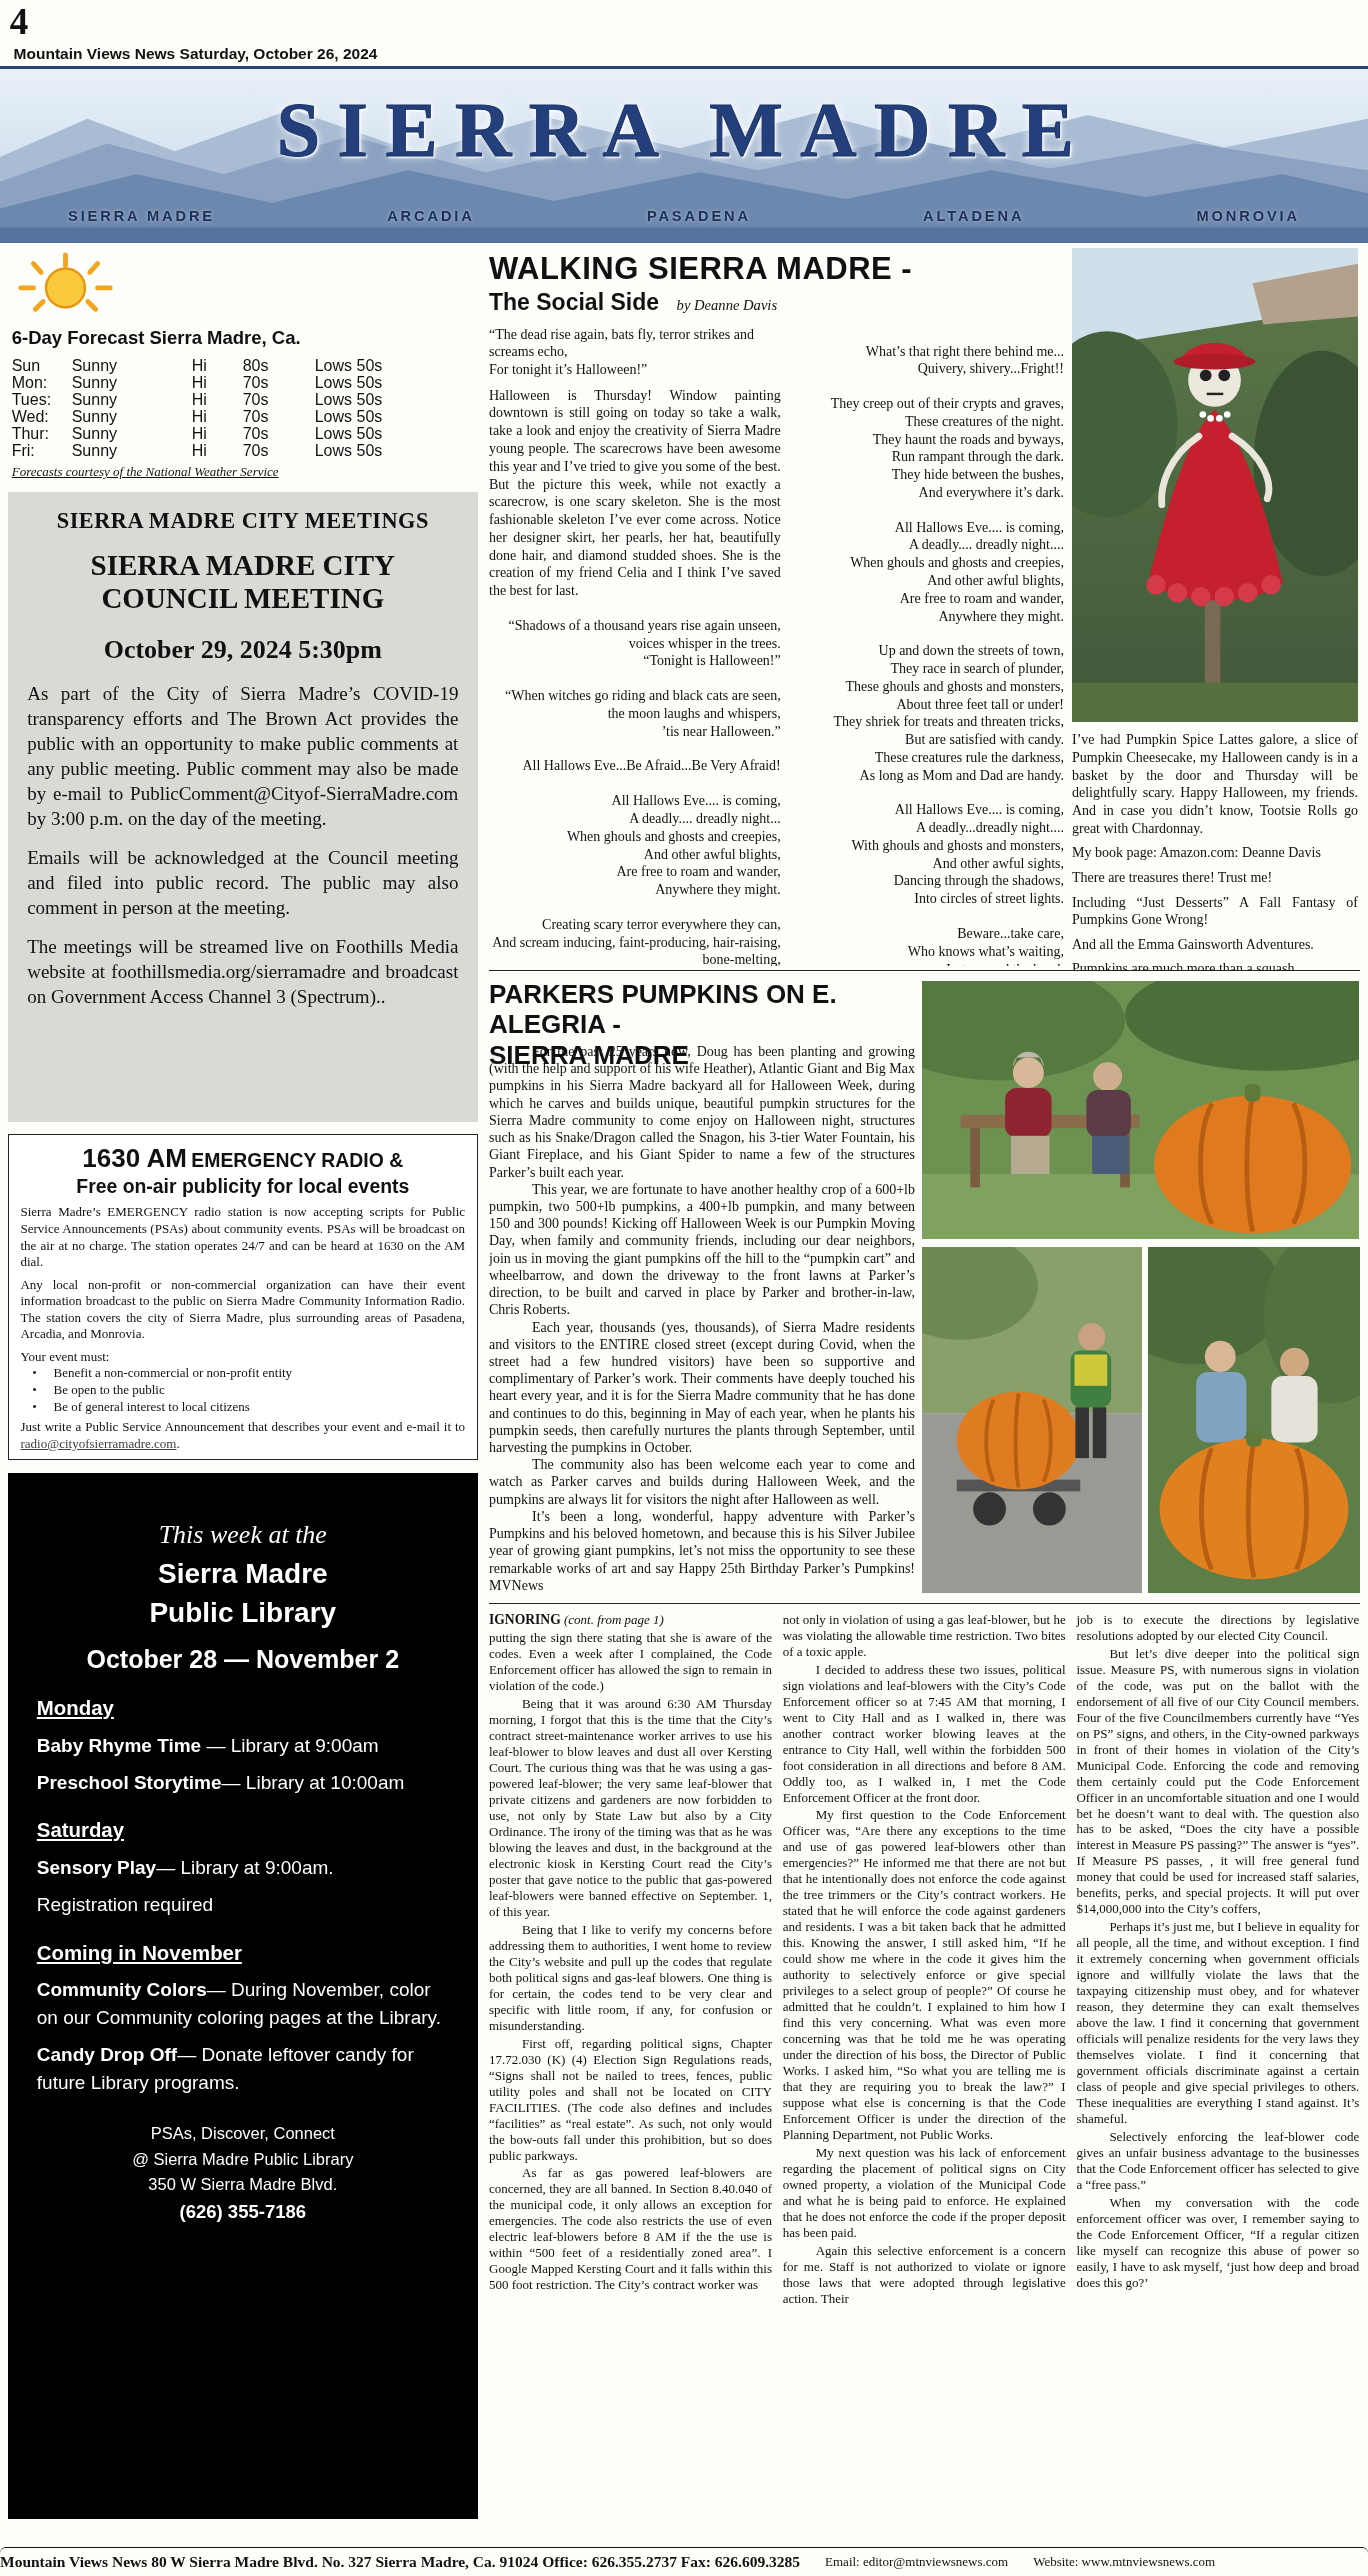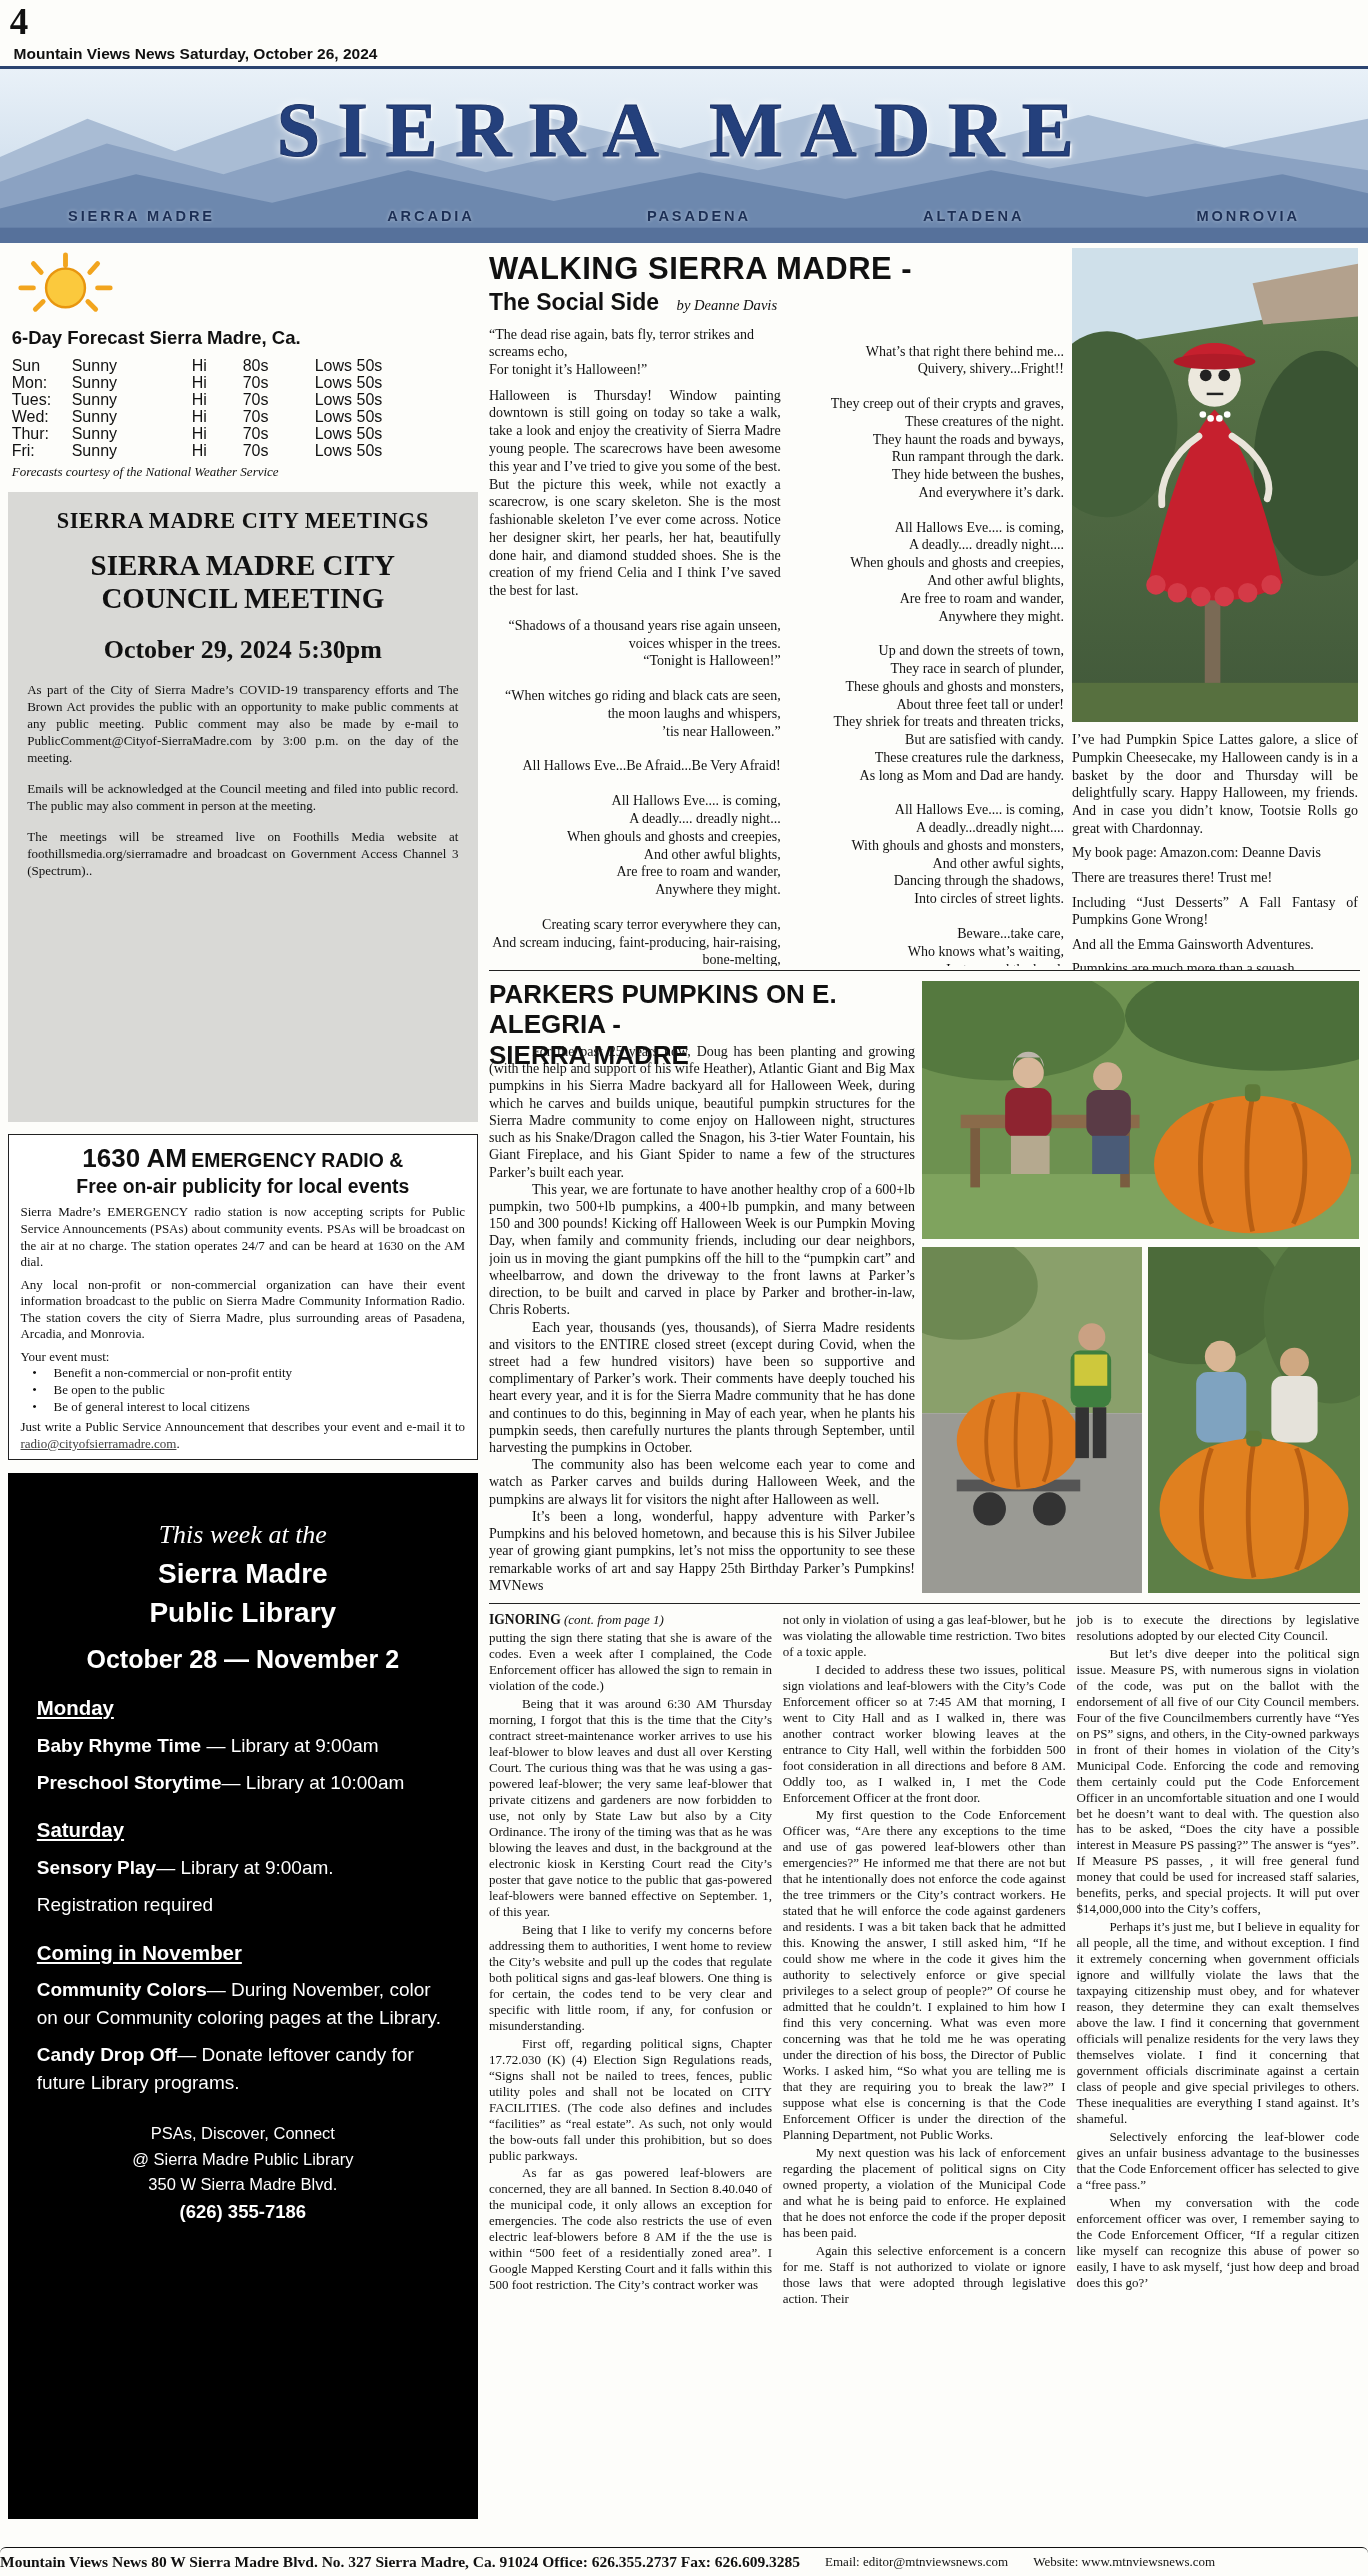--- a/index.html
+++ b/index.html
@@ -19,29 +19,29 @@
   
   .leftcol { position:absolute; left:7.8px; top:249px; width:470px; }
 
   .weather { padding:0 3.9px; }
   .wx-head { display:flex; align-items:flex-start; justify-content:space-between; }
   .wx-title { font-size:47px; font-weight:bold; }
   .wx-sub { margin-top:7.8px; font-family:"Liberation Sans", sans-serif; font-weight:bold; font-size:18.5px; }
   .wx-table { margin-top:7.8px; font-family:"Liberation Sans", sans-serif; font-size:16px; }
   .wx-row { display:flex; line-height:17px; }
   .wx-day { width:60px; } .wx-cond { width:120px; } .wx-hi { width:51px; } .wx-temp { width:72px; } .wx-low { flex:1; }
-  .wx-note { margin-top:5.8px; font-style:italic; font-size:13px; }
+  .wx-note { margin-top:5.8px; font-style:italic; font-size:13px;text-decoration:underline; }
 
   .meetings { margin-top:11.7px; background:#d9d9d6; padding:15.5px 19.4px 17.5px; height:630px; overflow:hidden; }
   .m-kicker { text-align:center; font-weight:bold; font-size:22.3px; letter-spacing:0.5px; }
   .m-title { white-space:pre-line; text-align:center; font-weight:bold; font-size:29px; margin-top:15.5px; line-height:1.15; }
   .m-date { text-align:center; font-weight:bold; font-size:26px; margin-top:19.4px; }
   .m-notice { white-space:pre-line; font-weight:bold; font-size:28px; margin-top:21.4px; line-height:1.18; }
   .m-body { margin-top:15.5px; }
-  .m-body p { font-size:13px; text-align:justify; line-height:1.32; margin-bottom:13.6px; }
+  .m-body p { font-size:19px; text-align:justify; line-height:1.32; margin-bottom:13.6px; }
 
   .radio { margin-top:11.7px; border:1.9px solid #222; padding:7.8px 11.7px 9.7px; height:326px; overflow:hidden; background:#fff; }
   .r-title { text-align:center; font-family:"Liberation Sans", sans-serif; }
   .r-am { font-weight:bold; font-size:26px; }
   .r-t2 { font-weight:bold; font-size:19.4px; }
   .r-sub { text-align:center; font-weight:bold; font-size:19.4px; font-family:"Liberation Sans", sans-serif; margin-top:1.9px; }
   .r-body p { font-size:13px; line-height:1.28; text-align:justify; margin-top:5.8px; }
   .r-bullets p { font-size:13px; line-height:1.3; padding-left:33px; position:relative; }
   .r-bullets p::before { content:"•"; position:absolute; left:11.7px; }
   .r-outro { font-size:13px; line-height:1.28; margin-top:2.9px; text-align:justify; }

